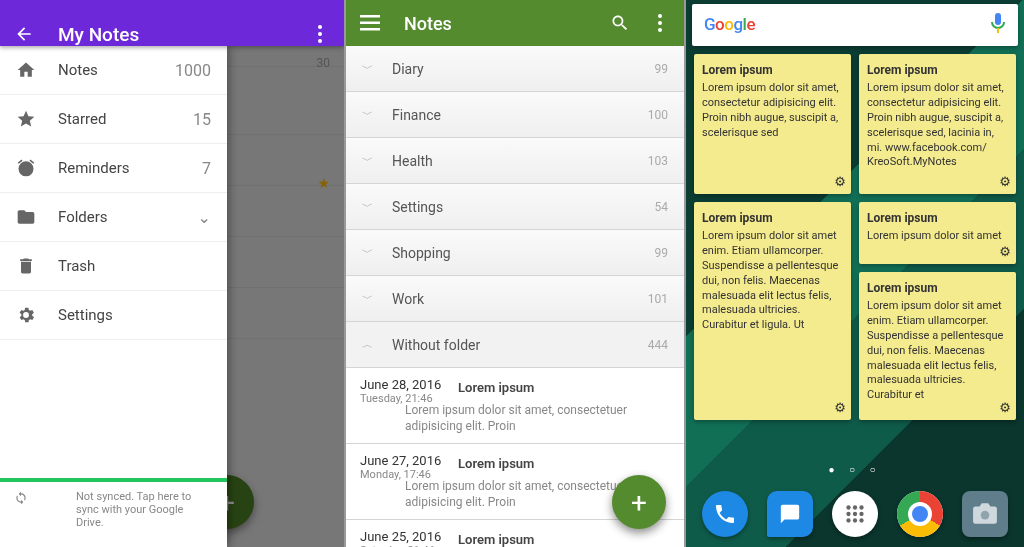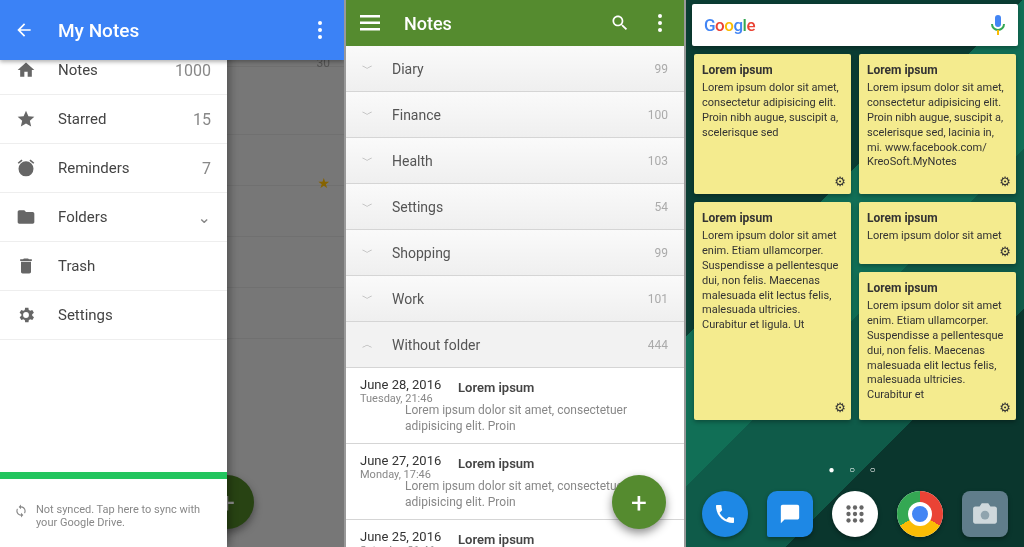--- a/index.html
+++ b/index.html
@@ -3,35 +3,35 @@
 <meta charset="utf-8">
 <style>
   * { box-sizing: border-box; margin: 0; padding: 0; }
   body { font-family: Roboto, Arial, sans-serif; background: #777; width: 1024px; height: 547px; overflow: hidden; display: flex; }
   .pane { height: 547px; position: relative; overflow: hidden; }
   .pane1 { width: 344px; background: #dcdcdc; }
   .pane2 { width: 342px; background: #edecec; border-left: 2px solid #999; border-right: 2px solid #999; }
   .pane3 { width: 338px; background: #0f4b3f; position: relative; }
 
   
-  .p1-header { height: 60px; background: #3b82f6; color: #fff; display: flex; align-items: center; padding: 0 12px; box-shadow: 0 2px 4px rgba(0,0,0,.3); position: relative; z-index: 5; }
+  .p1-header { height: 46px; background: #6d28d9; color: #fff; display: flex; align-items: flex-end; padding: 0 12px; box-shadow: 0 2px 4px rgba(0,0,0,.3); position: relative; z-index: 5; }
   .p1-header .title { font-size: 19px; margin-left: 22px; font-weight: 500; flex: 1; }
   .icon-btn { width: 24px; height: 24px; display: flex; align-items: center; justify-content: center; color: #fff; }
   .p1-body { position: absolute; top: 46px; left: 0; right: 0; bottom: 0; background: #d9d9d9; }
   .p1-row { padding: 10px 14px; border-bottom: 1px solid #ccc; font-size: 13px; color: #555; }
   .p1-row .date { float: right; color: #999; font-size: 12px; }
   .p1-row .reminder { color: #4a8a2a; font-size: 11px; margin-top: 4px; display: inline-block; }
   .p1-row .star { color: #f5b400; float: right; font-size: 14px; }
   .scrim { position: absolute; top: 46px; left: 0; right: 0; bottom: 0; background: rgba(0,0,0,.45); z-index: 3; }
   .drawer { position: absolute; top: 46px; left: 0; width: 227px; bottom: 0; background: #fff; z-index: 4; box-shadow: 3px 0 8px rgba(0,0,0,.3); display: flex; flex-direction: column; }
   .drawer-item { display: flex; align-items: center; padding: 14px 16px; font-size: 15px; color: #444; border-bottom: 1px solid #eee; }
   .drawer-item .di-icon { width: 22px; margin-right: 20px; color: #666; }
   .drawer-item .di-label { flex: 1; }
   .drawer-item .di-count { font-size: 16px; color: #888; }
-  .drawer-footer { margin-top: auto; padding: 24px 14px 18px; font-size: 11px; color: #888; display: flex; align-items: flex-start; border-top: 7px solid #22c55e; }
+  .drawer-footer { margin-top: auto; padding: 8px 14px 18px; font-size: 11px; color: #888; display: flex; align-items: flex-start; border-top: 4px solid #22c55e; gap: 40px; }
   .drawer-footer .sync-icon { width: 16px; margin-right: 8px; margin-top: 1px; color: #888; }
   .fab1 { position: absolute; bottom: 18px; right: 90px; width: 54px; height: 54px; border-radius: 50%; background: #4a7a24; color: #fff; font-size: 28px; display: flex; align-items: center; justify-content: center; box-shadow: 0 4px 8px rgba(0,0,0,.4); z-index: 2; }
 
   
   .p2-header { height: 46px; background: #558b2f; color: #fff; display: flex; align-items: center; padding: 0 12px; box-shadow: 0 4px 6px rgba(0,0,0,.25); }
   .p2-header .title { font-size: 18px; margin-left: 22px; flex: 1; font-weight: 500; }
   .folder { display: flex; align-items: center; height: 46px; padding: 0 16px; background: linear-gradient(#fafafa,#efefef); border-bottom: 1px solid #d5d5d5; font-size: 14px; color: #555; }
   .folder.active { background: #f2f2f2; }
   .folder .chev { width: 14px; color: #aaa; font-size: 11px; }
   .folder .fname { margin-left: 16px; flex: 1; }
@@ -39,21 +39,21 @@
   .note-item { background: #fff; border-bottom: 1px solid #d5d5d5; padding: 9px 14px; }
   .note-item .ndate { font-size: 13px; font-weight: 400; color: #333; display: inline-block; width: 98px; vertical-align: top; }
   .note-item .nday { font-size: 11px; color: #888; display: block; }
   .note-item .ntitle { font-size: 13px; font-weight: 600; color: #444; display: inline-block; }
   .note-item .nbody { font-size: 12px; color: #888; margin-left: 45px; margin-top: -2px; line-height: 1.3; }
   .fab2 { position: absolute; bottom: 18px; right: 18px; width: 54px; height: 54px; border-radius: 50%; background: #558b2f; color: #fff; font-size: 28px; display: flex; align-items: center; justify-content: center; box-shadow: 0 4px 10px rgba(0,0,0,.45); z-index: 2; }
 
   
   .wallpaper { position: absolute; inset: 0; background:
     linear-gradient(135deg, #0b3d33 0%, #0b3d33 38%, #116f56 38%, #116f56 55%, #0f5b49 55%, #0f5b49 73%, #0a362d 73%); }
-  .search-bar { position: absolute; top: 4px; left: 6px; right: 6px; height: 42px; background: #fff; border-radius: 2px; display: flex; align-items: center; padding: 3px 12px; box-shadow: 0 2px 4px rgba(0,0,0,.3); }
+  .search-bar { position: absolute; top: 4px; left: 6px; right: 6px; height: 42px; background: #fff; border-radius: 2px; display: flex; align-items: flex-end; padding: 12px 12px; box-shadow: 0 2px 4px rgba(0,0,0,.3); }
   .google-logo { font-size: 17px; font-weight: 500; letter-spacing: -0.5px; }
   .gl-b { color:#4285F4;} .gl-r{color:#EA4335;} .gl-y{color:#FBBC05;} .gl-g{color:#34A853;}
   .mic { margin-left: auto; }
   .widgets { position: absolute; top: 54px; left: 8px; right: 8px; bottom: 90px; display: flex; gap: 8px; }
   .wcol { flex: 1; display: flex; flex-direction: column; gap: 8px; }
   .sticky { background: #f4eb8e; border-radius: 2px; padding: 8px 8px 6px; position: relative; font-size: 11px; color: #333; line-height: 1.35; box-shadow: 0 2px 4px rgba(0,0,0,.3); overflow: hidden; }
   .sticky h4 { font-size: 12px; font-weight: 700; margin-bottom: 3px; }
   .sticky .gear { position: absolute; right: 5px; bottom: 3px; font-size: 13px; color: #333; }
   .page-dots { position: absolute; bottom: 72px; left: 0; right: 0; text-align: center; color: #fff; font-size: 10px; letter-spacing: 6px; }
   .dock { position: absolute; bottom: 0; left: 0; right: 0; height: 66px; display: flex; align-items: center; justify-content: space-around; padding: 0 6px; }

